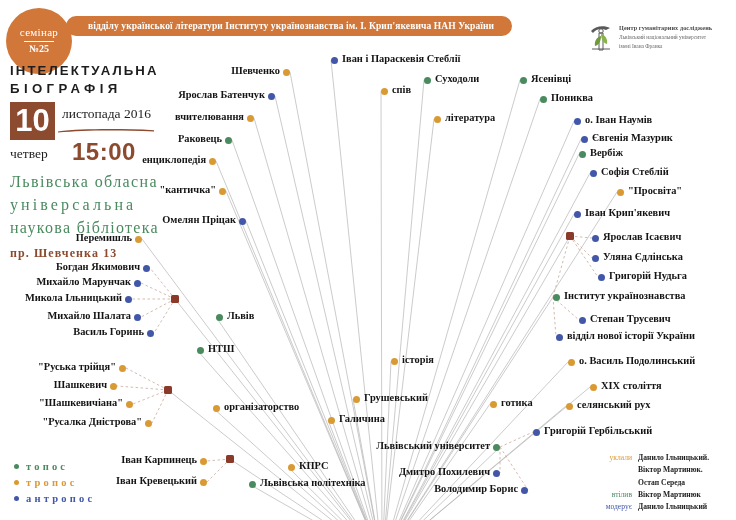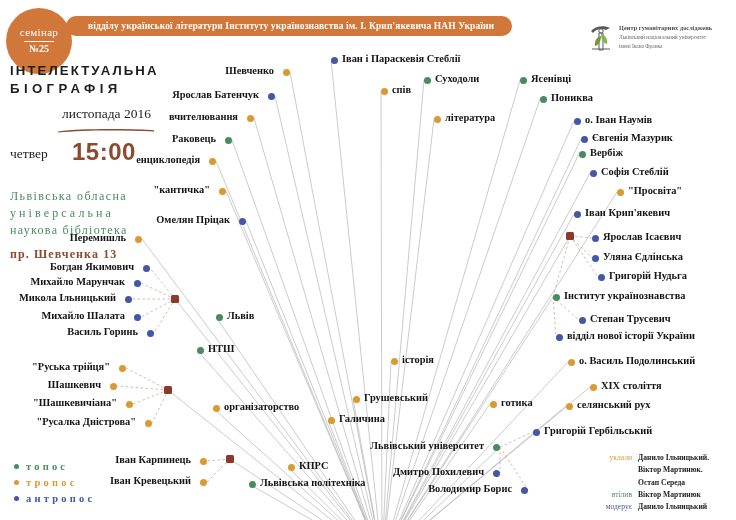--- a/index.html
+++ b/index.html
@@ -33,39 +33,39 @@
   .ev-daterow{position:relative;height:40px;margin-top:4px;}
   .ev-day{position:absolute;left:0;top:0;width:45px;height:38px;background:#8c4a2f;color:#fff;
     font-family:"Liberation Sans",sans-serif;font-weight:bold;font-size:31px;line-height:38px;
     text-align:center;}
   .ev-month{position:absolute;left:52px;top:4px;font-size:13.5px;color:#1d1d1d;white-space:nowrap;}
   .ev-swoosh{position:absolute;left:48px;top:26px;width:96px;height:5px;}
   .ev-timerow{position:relative;height:26px;text-decoration:underline;}
   .ev-dow{position:absolute;left:0;top:4px;font-size:13.5px;color:#1d1d1d;}
   .ev-time{position:absolute;left:62px;top:-4px;font-family:"Liberation Sans",sans-serif;
     font-weight:bold;font-size:24px;color:#8c4a2f;letter-spacing:.5px;}
-  .ev-venue{margin-top:20px;color:#4a8a5f;font-size:12px;line-height:1.45;}
+  .ev-venue{margin-top:2px;color:#4a8a5f;font-size:16px;line-height:1.45;}
   .ev-venue div:nth-child(1){letter-spacing:1.4px;}
   .ev-venue div:nth-child(2){letter-spacing:3.1px;}
   .ev-venue div:nth-child(3){letter-spacing:1.3px;}
   .ev-addr{margin-top:7px;color:#8c4a2f;font-size:12px;letter-spacing:1.1px;font-weight:bold;}
 
   
   #graph{position:absolute;left:0;top:0;width:736px;height:520px;}
   .center-title{position:absolute;left:218px;top:236px;font-size:38px;color:#8c3b26;
     font-family:"Liberation Serif",serif;white-space:nowrap;letter-spacing:.5px;}
 
   .node{position:absolute;}
   .node .dot{position:absolute;width:7px;height:7px;border-radius:50%;top:-3.5px;}
   .node .lbl{position:absolute;font-size:10.4px;color:#141414;font-weight:bold;
     white-space:nowrap;top:-7.5px;}
   .node.r .dot{left:0;}
   .node.r .lbl{left:11px;}
   .node.l .dot{right:0;}
-  .node.l .lbl{right:16px;}
+  .node.l .lbl{right:10px;}
   .hub{position:absolute;width:8px;height:8px;background:#8b3a2a;border-radius:1.5px;
     margin-left:-4px;margin-top:-4px;}
 
   
   .legend{position:absolute;left:14px;top:458px;}
   .legend-row{display:flex;align-items:center;height:16px;}
   .legend-dot{width:5px;height:5px;border-radius:50%;margin-right:7px;}
   .legend-txt{font-size:10.5px;letter-spacing:3.2px;font-weight:bold;}
 
   
@@ -99,20 +99,21 @@
       <div class="logo-l1">Центр гуманітарних досліджень</div>
       <div class="logo-l2">Львівський національний університет</div>
       <div class="logo-l2">імені Івана Франка</div>
     </div>
   </div>
 
   <div class="event">
     <div class="ev-title1">ІНТЕЛЕКТУАЛЬНА</div>
     <div class="ev-title2">БІОГРАФІЯ</div>
     <div class="ev-daterow">
+      <div class="ev-day">10</div>
       <div class="ev-month">листопада 2016</div>
       <svg class="ev-swoosh" viewBox="0 0 96 5">
         <path d="M0 3.4 C25 0.6, 60 0.6, 96 2.2 L96 3.4 C60 2.1, 25 2.1, 0 4.6 Z" fill="#8c4a2f"></path>
       </svg>
     </div>
     <div class="ev-timerow">
       <div class="ev-dow">четвер</div>
       <div class="ev-time">15:00</div>
     </div>
     <div class="ev-venue">

